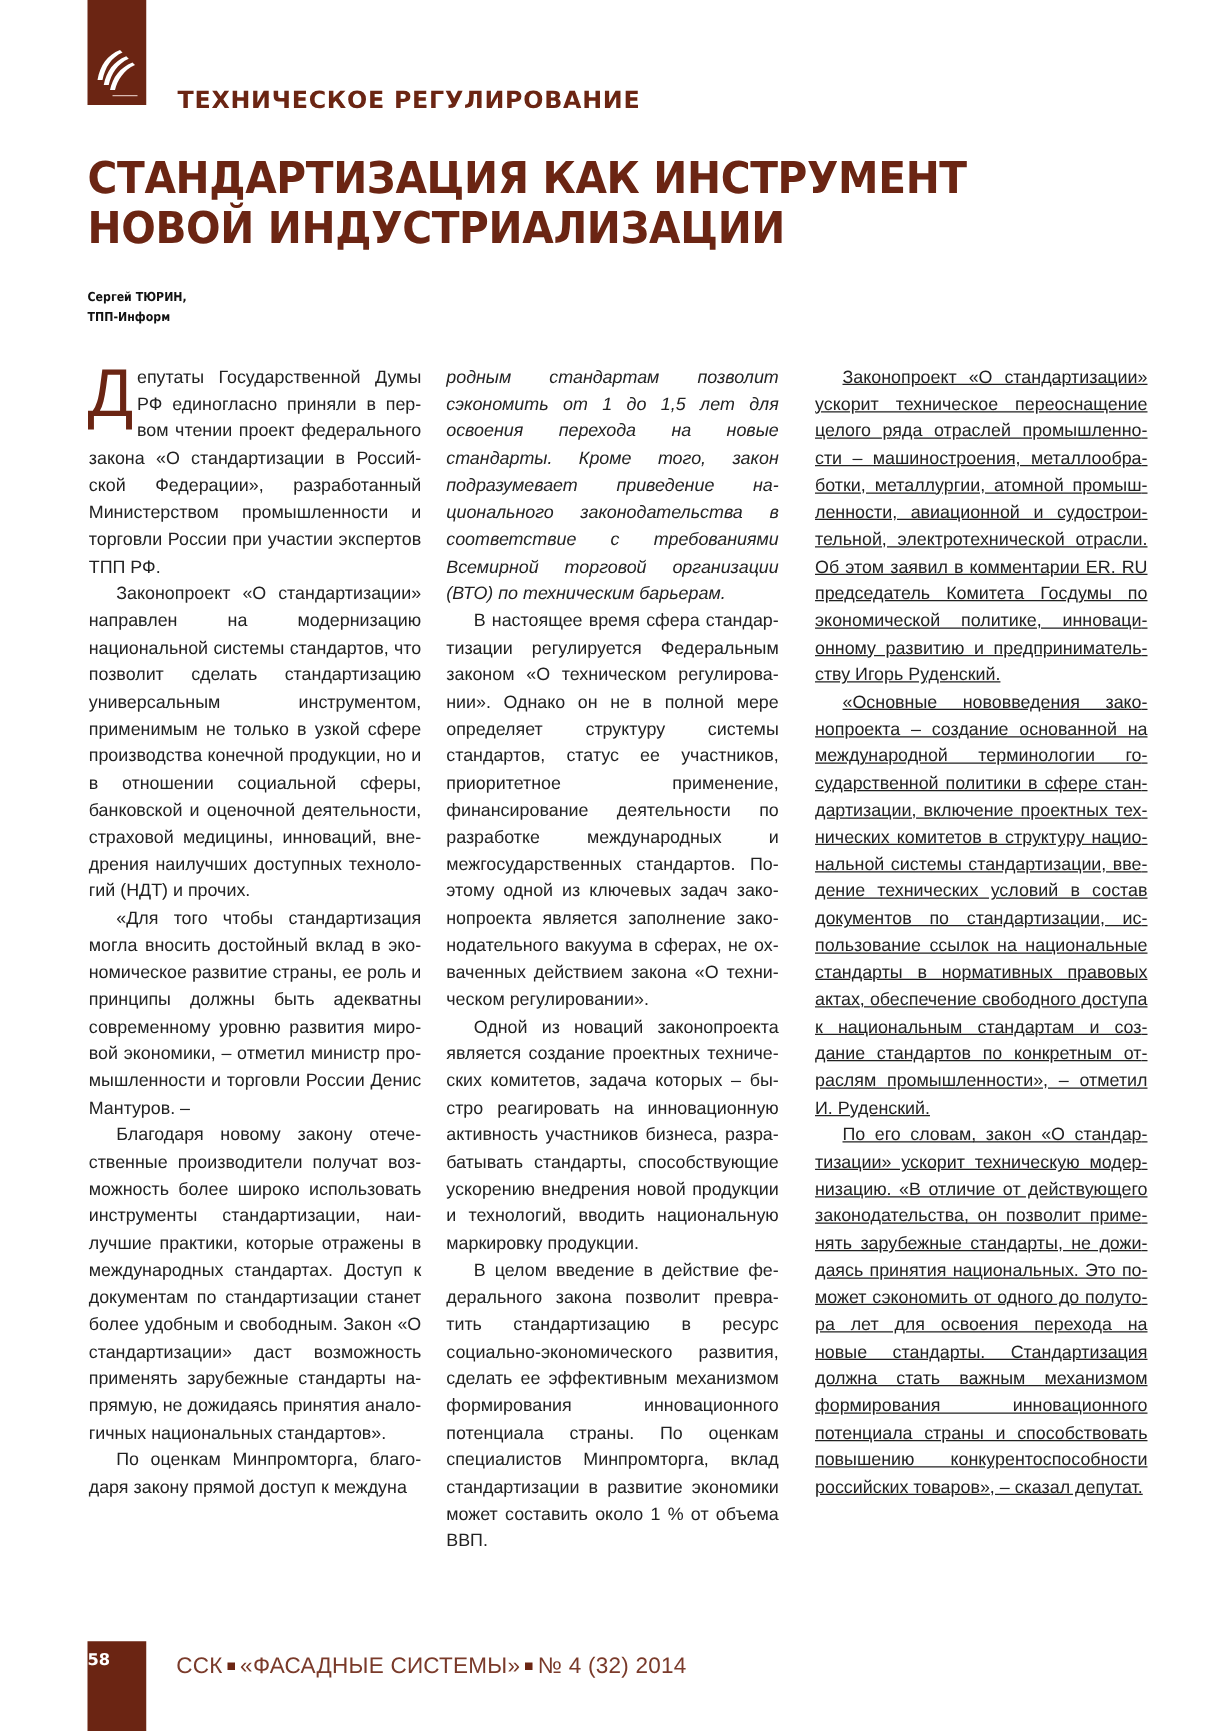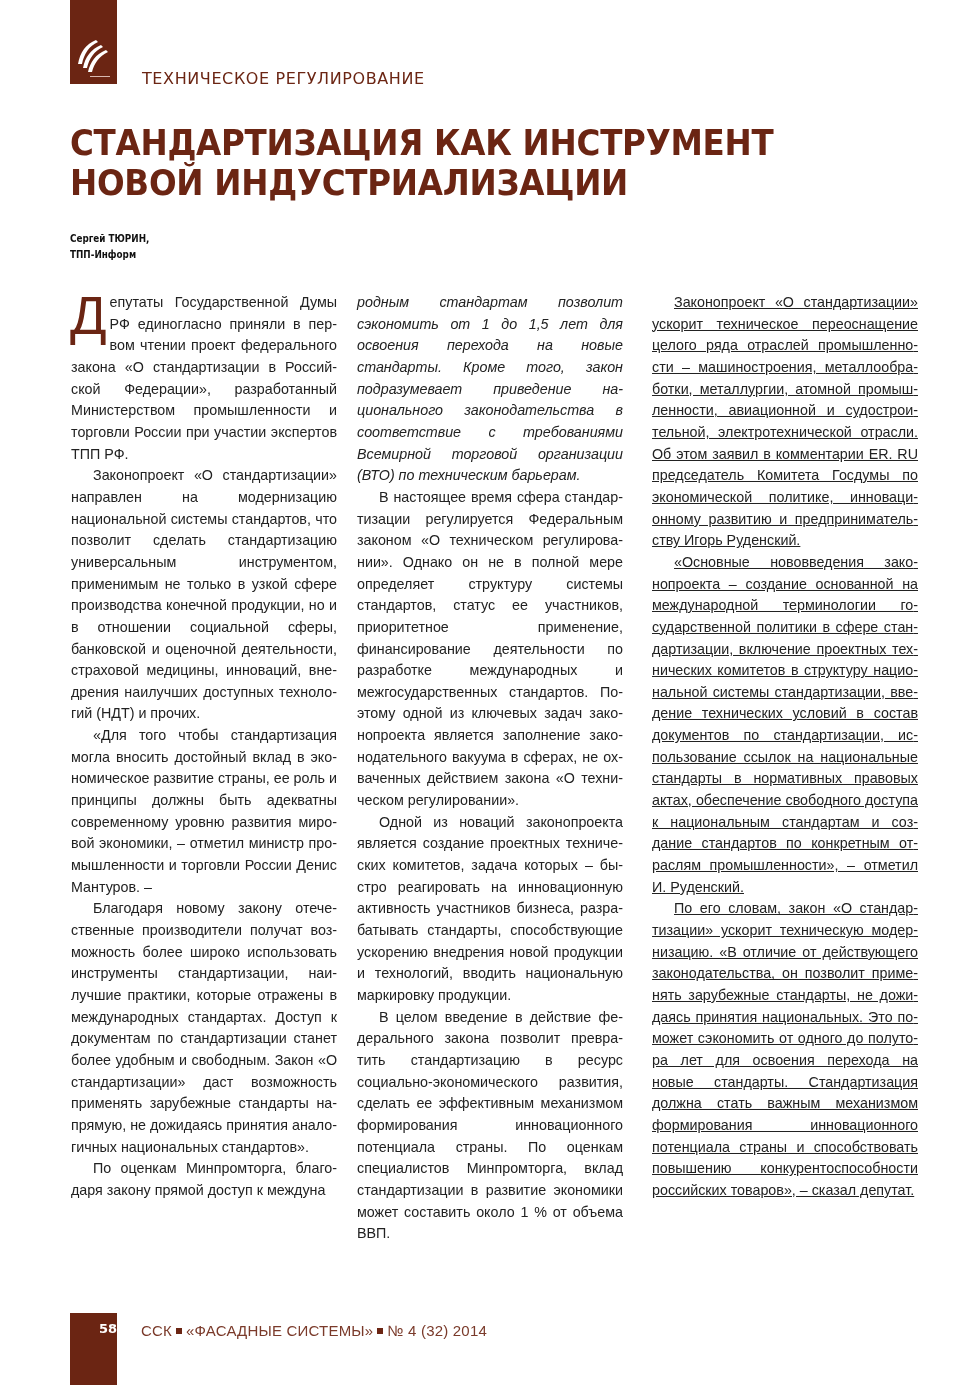--- a/index.html
+++ b/index.html
@@ -1,41 +1,41 @@
 <!DOCTYPE html>
 <html><head>
 <meta charset="utf-8">
 <style>
   html, body { margin:0; padding:0; background:#ffffff; }
   body { width:980px; height:1385px; position:relative; overflow:hidden;
          font-family:"Liberation Sans", sans-serif; color:#1e1e1e; }
   .logo-block { position:absolute; left:70px; top:0; width:47px; height:84px; background:#6b2513; }
   .logo-block svg { position:absolute; left:6px; top:36px; }
   .section-label { position:absolute; left:142px; top:69px; font-family:"DejaVu Sans", sans-serif;
-        font-weight:normal; font-size:16px; letter-spacing:0.6px; color:#6b2513; }
+        font-weight:bold; font-size:19px; letter-spacing:0.6px; color:#6b2513; }
   .title { position:absolute; left:70px; top:123px; margin:0; font-family:"DejaVu Sans", sans-serif;
         font-weight:bold; font-size:35px; line-height:40px; color:#6b2513; letter-spacing:-0.3px;
         transform:scaleX(0.93); transform-origin:left top; white-space:nowrap; }
   .author { position:absolute; left:70px; top:231px; font-family:"DejaVu Sans", sans-serif;
         font-weight:bold; font-size:10px; line-height:16px; color:#111;
         transform:scaleX(0.88); transform-origin:left top; }
   .col { position:absolute; top:292px; width:266px; font-size:14.3px; line-height:21.65px;
          text-align:justify; hyphens:manual; color:#222; }
   .col p { margin:0; text-indent:22px; }
   .col p.first { text-indent:0; }
   .col p.cont { text-indent:0;font-style:italic; }
   .col1 { left:71px; }
   .col2 { left:357px; }
   .col3 { left:652px;text-decoration:underline; }
   .dropcap { float:left; font-size:54px; line-height:40px; height:42px; margin:3px 3px 0 -1px;
              color:#6b2513; font-weight:normal; font-family:"Liberation Sans", sans-serif; }
   .footer-block { position:absolute; left:70px; top:1313px; width:47px; height:72px; background:#6b2513; }
-  .page-num { position:absolute; left:0; top:8px; width:47px; text-align:right; color:#fff;
+  .page-num { position:absolute; left:0; top:8px; width:47px; text-align:left; color:#fff;
         font-family:"DejaVu Sans", sans-serif; font-weight:bold; font-size:13px; }
-  .footer-text { position:absolute; left:141px; top:1322px; font-size:15px; color:#7a3a2a; letter-spacing:0.2px; }
+  .footer-text { position:absolute; left:141px; top:1322px; font-size:18px; color:#7a3a2a; letter-spacing:0.2px; }
   .sq { display:inline-block; width:6px; height:6px; background:#6b2513; vertical-align:2px; margin:0 4px; }
 </style>
 </head>
 <body>
 
 <div class="logo-block">
   <svg width="36" height="44" viewBox="0 0 36 44">
     <path d="M2 28 C4 16 10 8 20 4 L22 6 C13 10 8 18 6 28 Z" fill="#ffffff"></path>
     <path d="M7 32 C9 21 15 13 25 9 L27 11 C18 15 13 23 11 32 Z" fill="#ffffff"></path>
     <path d="M12 36 C14 26 20 18 30 14 L32 16 C23 20 18 28 16 36 Z" fill="#ffffff"></path>

